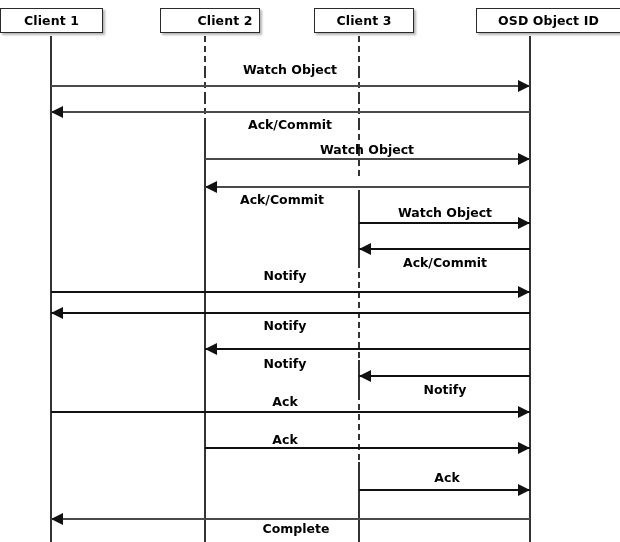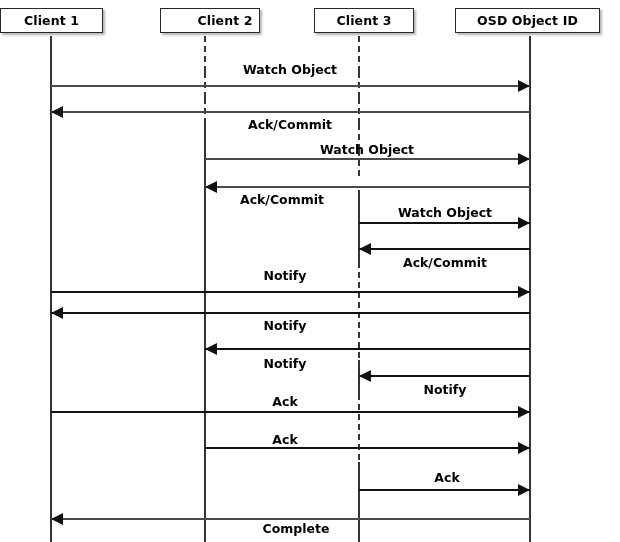--- a/index.html
+++ b/index.html
@@ -142,16 +142,16 @@
     <div class="msg-label" style="left: 296px; top: 521px;">Complete</div>
     <div class="actor-box" style="left: 0; width: 103px;">
       <span class="actor-label">Client 1</span>
     </div>
     <div class="actor-box" style="left: 160px; width: 100px; padding-left: 30px;">
       <span class="actor-label">Client 2</span>
     </div>
     <div class="actor-box" style="left: 314px; width: 100px;">
       <span class="actor-label">Client 3</span>
     </div>
-    <div class="actor-box" style="left: 455px; width: 145px;">
+    <div class="actor-box" style="left: 476px; width: 145px;">
       <span class="actor-label">OSD Object ID</span>
     </div>
   </div>
 
 </body></html>

